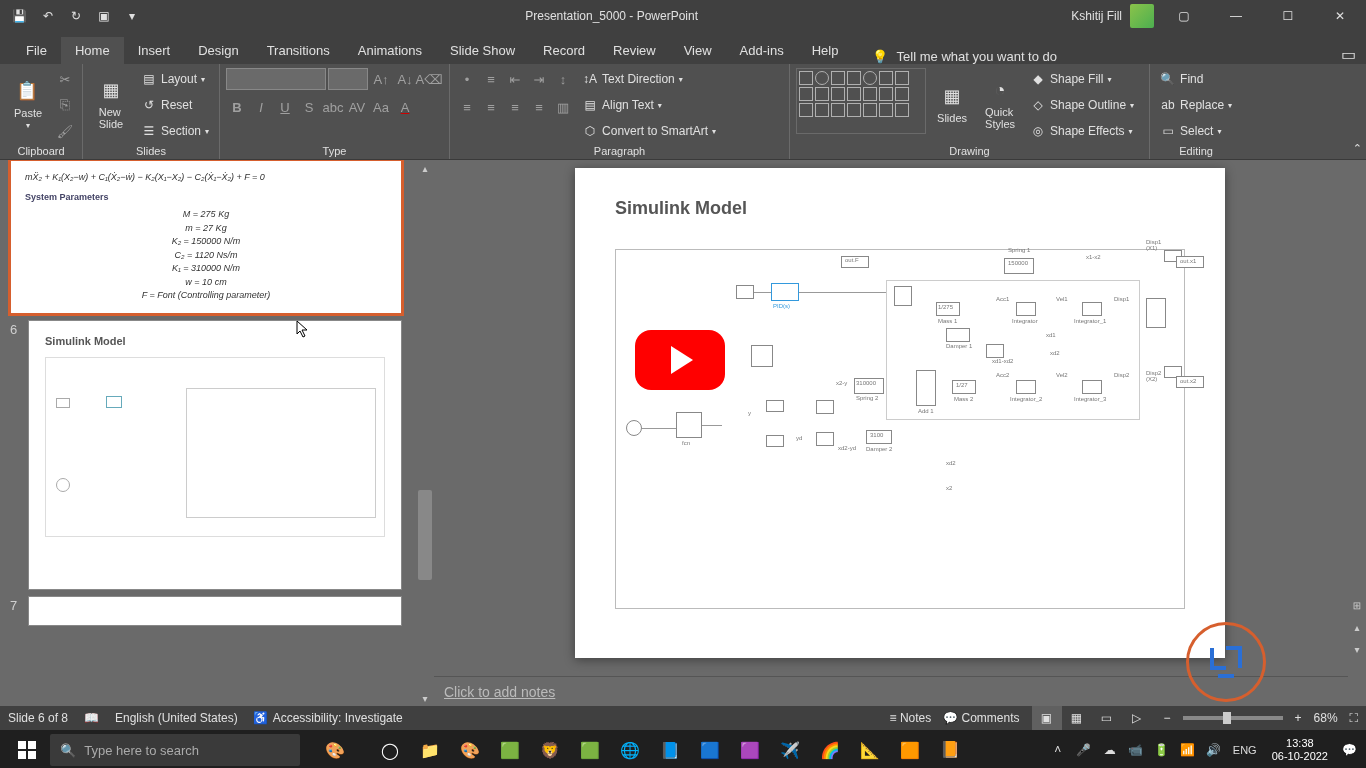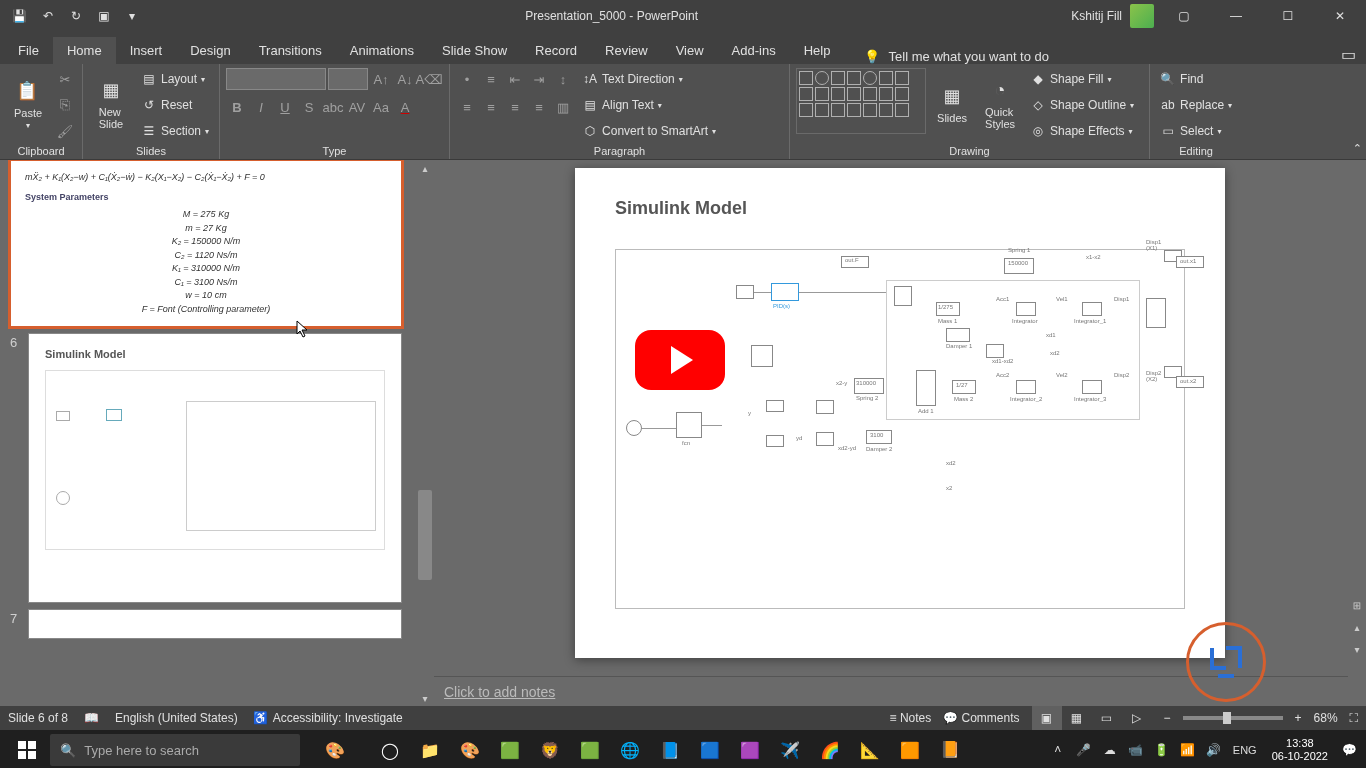--- a/index.html
+++ b/index.html
@@ -8,21 +8,21 @@
 
 .title-bar { height: 32px; background: #404040; display: flex; align-items: center; color: #e0e0e0; font-size: 12px; }
 .qat { display: flex; align-items: center; gap: 4px; padding: 0 8px; }
 .qat-btn { width: 24px; height: 24px; display: flex; align-items: center; justify-content: center; color: #e0e0e0; cursor: pointer; }
 .title-center { flex: 1; text-align: center; }
 .title-right { display: flex; align-items: center; gap: 8px; padding-right: 4px; }
 .user-avatar { width: 24px; height: 24px; border-radius: 2px; background: linear-gradient(135deg,#8bc34a,#4caf50); }
 .win-btn { width: 44px; height: 32px; display: flex; align-items: center; justify-content: center; color: #e0e0e0; cursor: pointer; }
 
 
-.ribbon-tabs { height: 32px; background: #404040; display: flex; align-items: flex-end; padding-left: 4px; }
+.ribbon-tabs { height: 32px; background: #404040; display: flex; align-items: flex-end; padding-left: 12px; }
 .ribbon-tab { padding: 6px 14px; color: #e0e0e0; font-size: 13px; cursor: pointer; }
 .ribbon-tab.active { background: #505050; }
 .ribbon-tab.file { background: #404040; }
 .tell-me { display: flex; align-items: center; margin-left: 20px; color: #e0e0e0; font-size: 13px; gap: 8px; }
 
 
 .ribbon { height: 96px; background: #505050; display: flex; border-bottom: 1px solid #3a3a3a; }
 .ribbon-group { border-right: 1px solid #6a6a6a; display: flex; flex-direction: column; padding: 4px 6px 2px; }
 .group-content { flex: 1; display: flex; align-items: flex-start; gap: 4px; }
 .group-label { text-align: center; font-size: 11px; color: #e0e0e0; padding-top: 2px; }
@@ -349,21 +349,20 @@
         <div class="slide-num"></div>
         <div class="slide-thumb selected thumb5">
           <div style="font-style:italic;margin-bottom:6px;">mẌ₂ + K₁(X₂−w) + C₁(Ẋ₂−ẇ) − K₂(X₁−X₂) − C₂(Ẋ₁−Ẋ₂) + F = 0</div>
           <div style="font-weight:600;color:#446;font-size:9px;margin-bottom:4px;">System Parameters</div>
           <div style="text-align:center;font-style:italic;">
             <div>M = 275 Kg</div>
             <div>m = 27 Kg</div>
             <div>K₂ = 150000 N/m</div>
             <div>C₂ = 1120 Ns/m</div>
             <div>K₁ = 310000 N/m</div>
-            <div>C₁ = 3100 Ns/m</div>
             <div>w = 10 cm</div>
             <div>F = Font (Controlling parameter)</div>
           </div>
         </div>
       </div>
 
       <div class="slide-thumb-row">
         <div class="slide-num">6</div>
         <div class="slide-thumb thumb6">
           <div class="thumb6-title">Simulink Model</div>

